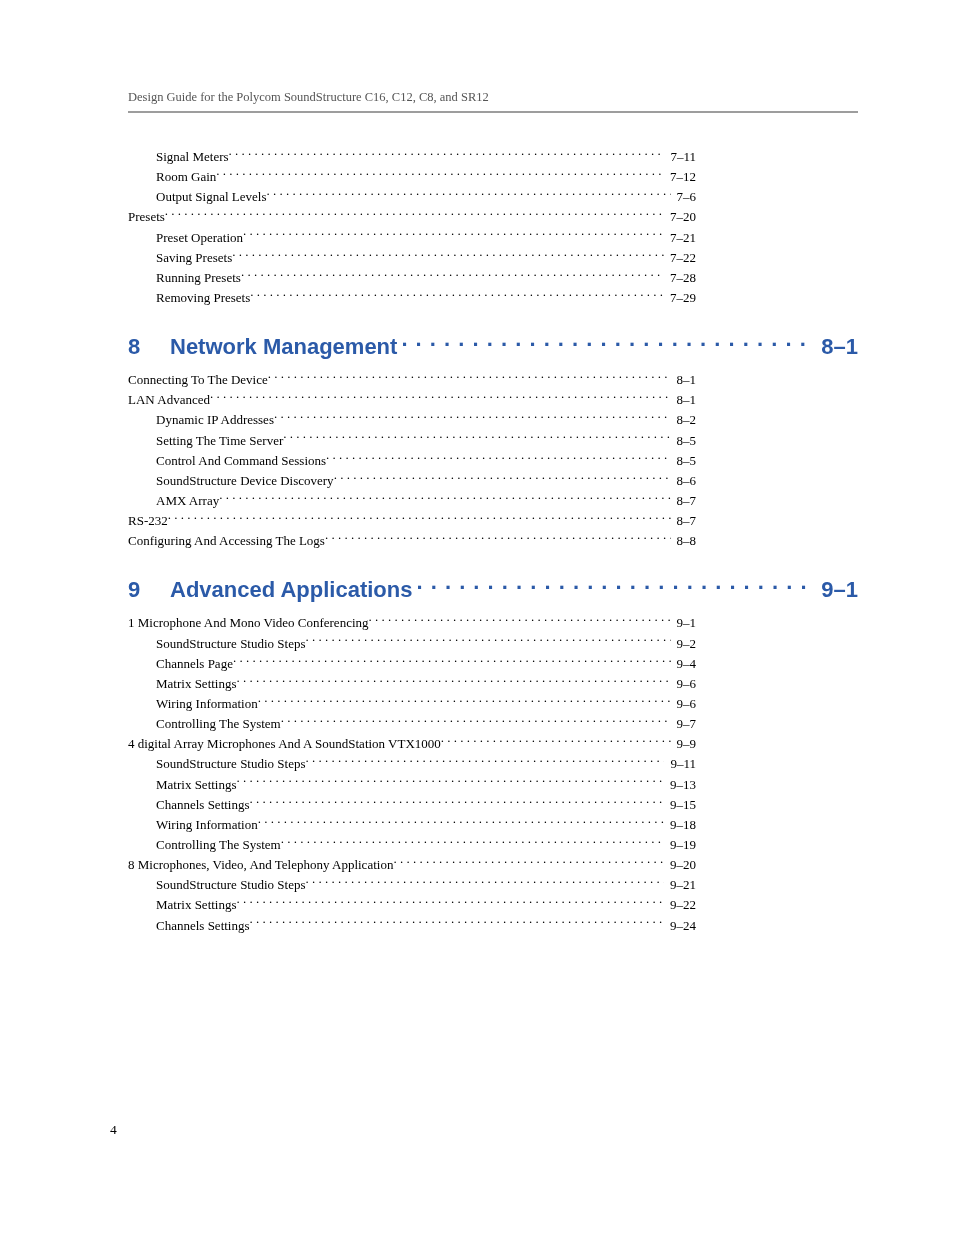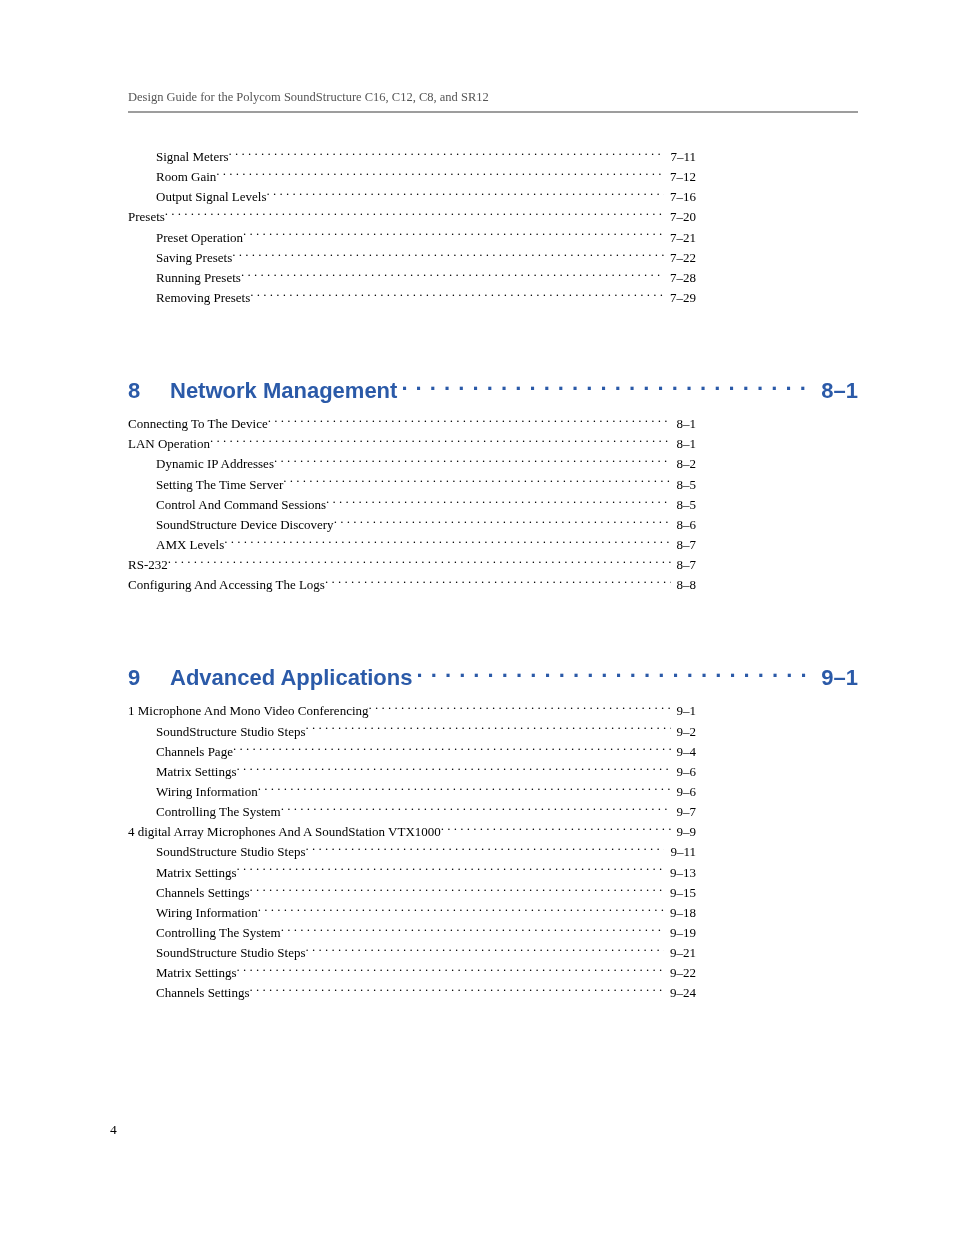--- a/index.html
+++ b/index.html
@@ -76,21 +76,20 @@
     color: #2b5aa8;
     font-family: Arial, Helvetica, sans-serif;
   }
   .chapter-title {
     flex: 0 0 auto;
     font-weight: 700;
     font-size: 22px;
     color: #2b5aa8;
     font-family: Arial, Helvetica, sans-serif;
     padding-right: 4px;
-    margin-top: 44px;
   }
   .chapter-leader {
     flex: 1 1 auto;
     overflow: hidden;
     position: relative;
     height: 1em;
   }
   .chapter-leader::after {
     content: " . . . . . . . . . . . . . . . . . . . . . . . . . . . . . . . . . . . . . . . . . . . . . . . . . . . . . . . . . . . . . . . . . . . . . . . . . . . . . . . . . . . . . .";
     position: absolute;
@@ -136,21 +135,21 @@
           <span class="toc-page">7–11</span>
         </div>
         <div class="toc-row lvl-2">
           <span class="toc-label">Room Gain </span>
           <span class="leader"></span>
           <span class="toc-page">7–12</span>
         </div>
         <div class="toc-row lvl-2">
           <span class="toc-label">Output Signal Levels </span>
           <span class="leader"></span>
-          <span class="toc-page">7–16</span>
+          <span class="toc-page">7–6</span>
         </div>
         <div class="toc-row lvl-1">
           <span class="toc-label">Presets </span>
           <span class="leader"></span>
           <span class="toc-page">7–20</span>
         </div>
         <div class="toc-row lvl-2">
           <span class="toc-label">Preset Operation </span>
           <span class="leader"></span>
           <span class="toc-page">7–21</span>
@@ -177,21 +176,21 @@
         <span class="chapter-leader"></span>
         <span class="chapter-page">8–1</span>
       </div>
       <div class="toc-block">
         <div class="toc-row lvl-1">
           <span class="toc-label">Connecting To The Device </span>
           <span class="leader"></span>
           <span class="toc-page">8–1</span>
         </div>
         <div class="toc-row lvl-1">
-          <span class="toc-label">LAN Operation </span>
+          <span class="toc-label">LAN Advanced </span>
           <span class="leader"></span>
           <span class="toc-page">8–1</span>
         </div>
         <div class="toc-row lvl-2">
           <span class="toc-label">Dynamic IP Addresses </span>
           <span class="leader"></span>
           <span class="toc-page">8–2</span>
         </div>
         <div class="toc-row lvl-2">
           <span class="toc-label">Setting The Time Server </span>
@@ -202,21 +201,21 @@
           <span class="toc-label">Control And Command Sessions </span>
           <span class="leader"></span>
           <span class="toc-page">8–5</span>
         </div>
         <div class="toc-row lvl-2">
           <span class="toc-label">SoundStructure Device Discovery </span>
           <span class="leader"></span>
           <span class="toc-page">8–6</span>
         </div>
         <div class="toc-row lvl-2">
-          <span class="toc-label">AMX Levels </span>
+          <span class="toc-label">AMX Array </span>
           <span class="leader"></span>
           <span class="toc-page">8–7</span>
         </div>
         <div class="toc-row lvl-1">
           <span class="toc-label">RS-232 </span>
           <span class="leader"></span>
           <span class="toc-page">8–7</span>
         </div>
         <div class="toc-row lvl-1">
           <span class="toc-label">Configuring And Accessing The Logs </span>
@@ -284,20 +283,25 @@
         <div class="toc-row lvl-2">
           <span class="toc-label">Wiring Information </span>
           <span class="leader"></span>
           <span class="toc-page">9–18</span>
         </div>
         <div class="toc-row lvl-2">
           <span class="toc-label">Controlling The System </span>
           <span class="leader"></span>
           <span class="toc-page">9–19</span>
         </div>
+        <div class="toc-row lvl-1">
+          <span class="toc-label">8 Microphones, Video, And Telephony Application </span>
+          <span class="leader"></span>
+          <span class="toc-page">9–20</span>
+        </div>
         <div class="toc-row lvl-2">
           <span class="toc-label">SoundStructure Studio Steps </span>
           <span class="leader"></span>
           <span class="toc-page">9–21</span>
         </div>
         <div class="toc-row lvl-2">
           <span class="toc-label">Matrix Settings </span>
           <span class="leader"></span>
           <span class="toc-page">9–22</span>
         </div>

